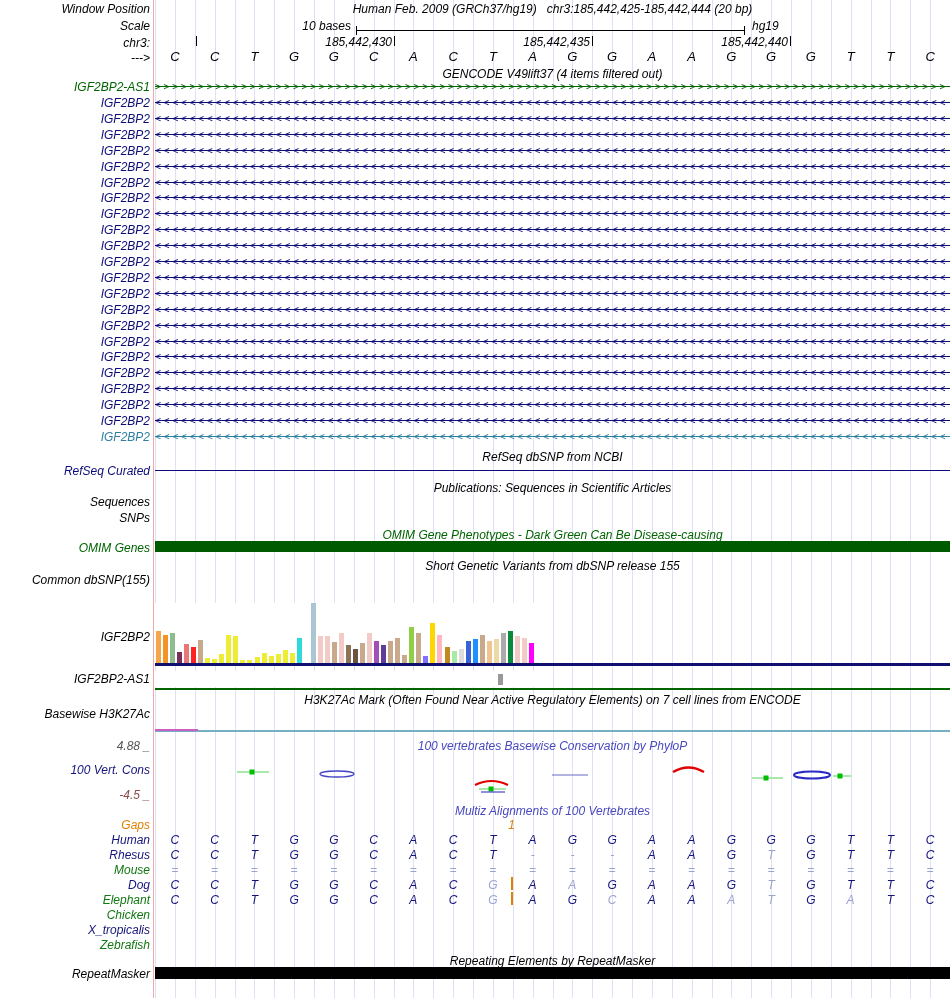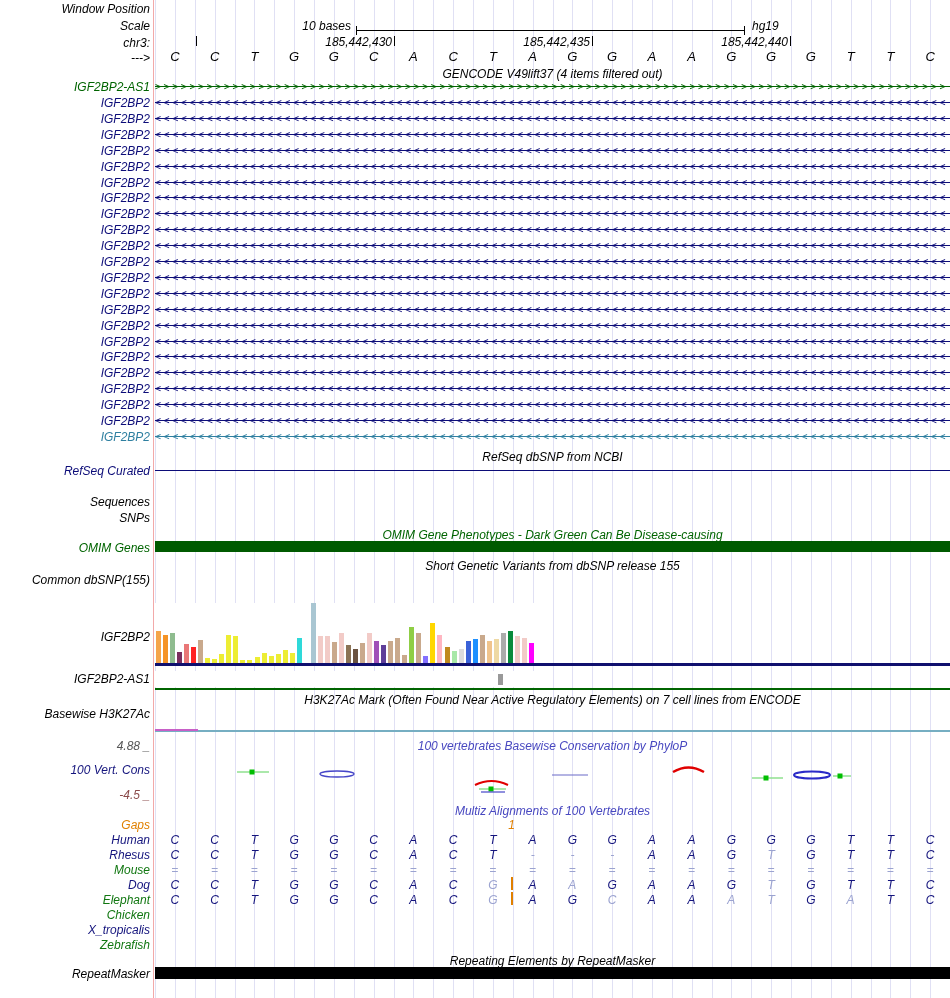--- a/index.html
+++ b/index.html
@@ -24,36 +24,40 @@
   .hline{position:absolute;}
 </style>
 </head>
 <body>
 
 <div id="canvas">
   <div class="grid"></div>
   <div class="pinkline"></div>
 
   <div class="llabel" style="top:2px;">Window Position</div>
+  <div class="ctitle" style="top:2px;">
+    <span>Human Feb. 2009 (GRCh37/hg19)</span>&nbsp;&nbsp;&nbsp;<span>chr3:185,442,425-185,442,444 (20 bp)</span>
+  </div>
 
   <div class="llabel" style="top:19px;">Scale</div>
   <div class="abs" style="left:155px;top:19px;width:196px;text-align:right;">10 bases</div>
   <div class="scalebar" style="left:356px;top:30px;width:389px;"></div>
   <div class="abs" style="left:752px;top:19px;">hg19</div>
 
   <div class="llabel" style="top:36px;">chr3:</div>
 
   <div class="llabel" style="top:51px;">---&gt;</div>
 
   <div class="ctitle" style="top:67px;">GENCODE V49lift37 (4 items filtered out)</div>
 
   <div class="ctitle" style="top:450px;">RefSeq dbSNP from NCBI</div>
   <div class="llabel" style="top:464px;color:#0C0C78;">RefSeq Curated</div>
   <div class="hline" style="left:155px;top:470px;width:795px;height:1px;background:#0C0C78;"></div>
 
+  <div class="ctitle" style="top:481px;">Publications: Sequences in Scientific Articles</div>
   <div class="llabel" style="top:495px;">Sequences</div>
   <div class="llabel" style="top:511px;">SNPs</div>
 
   <div class="ctitle" style="top:528px;color:#006400;">OMIM Gene Phenotypes - Dark Green Can Be Disease-causing</div>
   <div class="llabel" style="top:541px;color:#006400;">OMIM Genes</div>
   <div class="hline" style="left:155px;top:541px;width:795px;height:11px;background:#005A00;"></div>
 
   <div class="ctitle" style="top:559px;">Short Genetic Variants from dbSNP release 155</div>
   <div class="llabel" style="top:573px;">Common dbSNP(155)</div>
 

